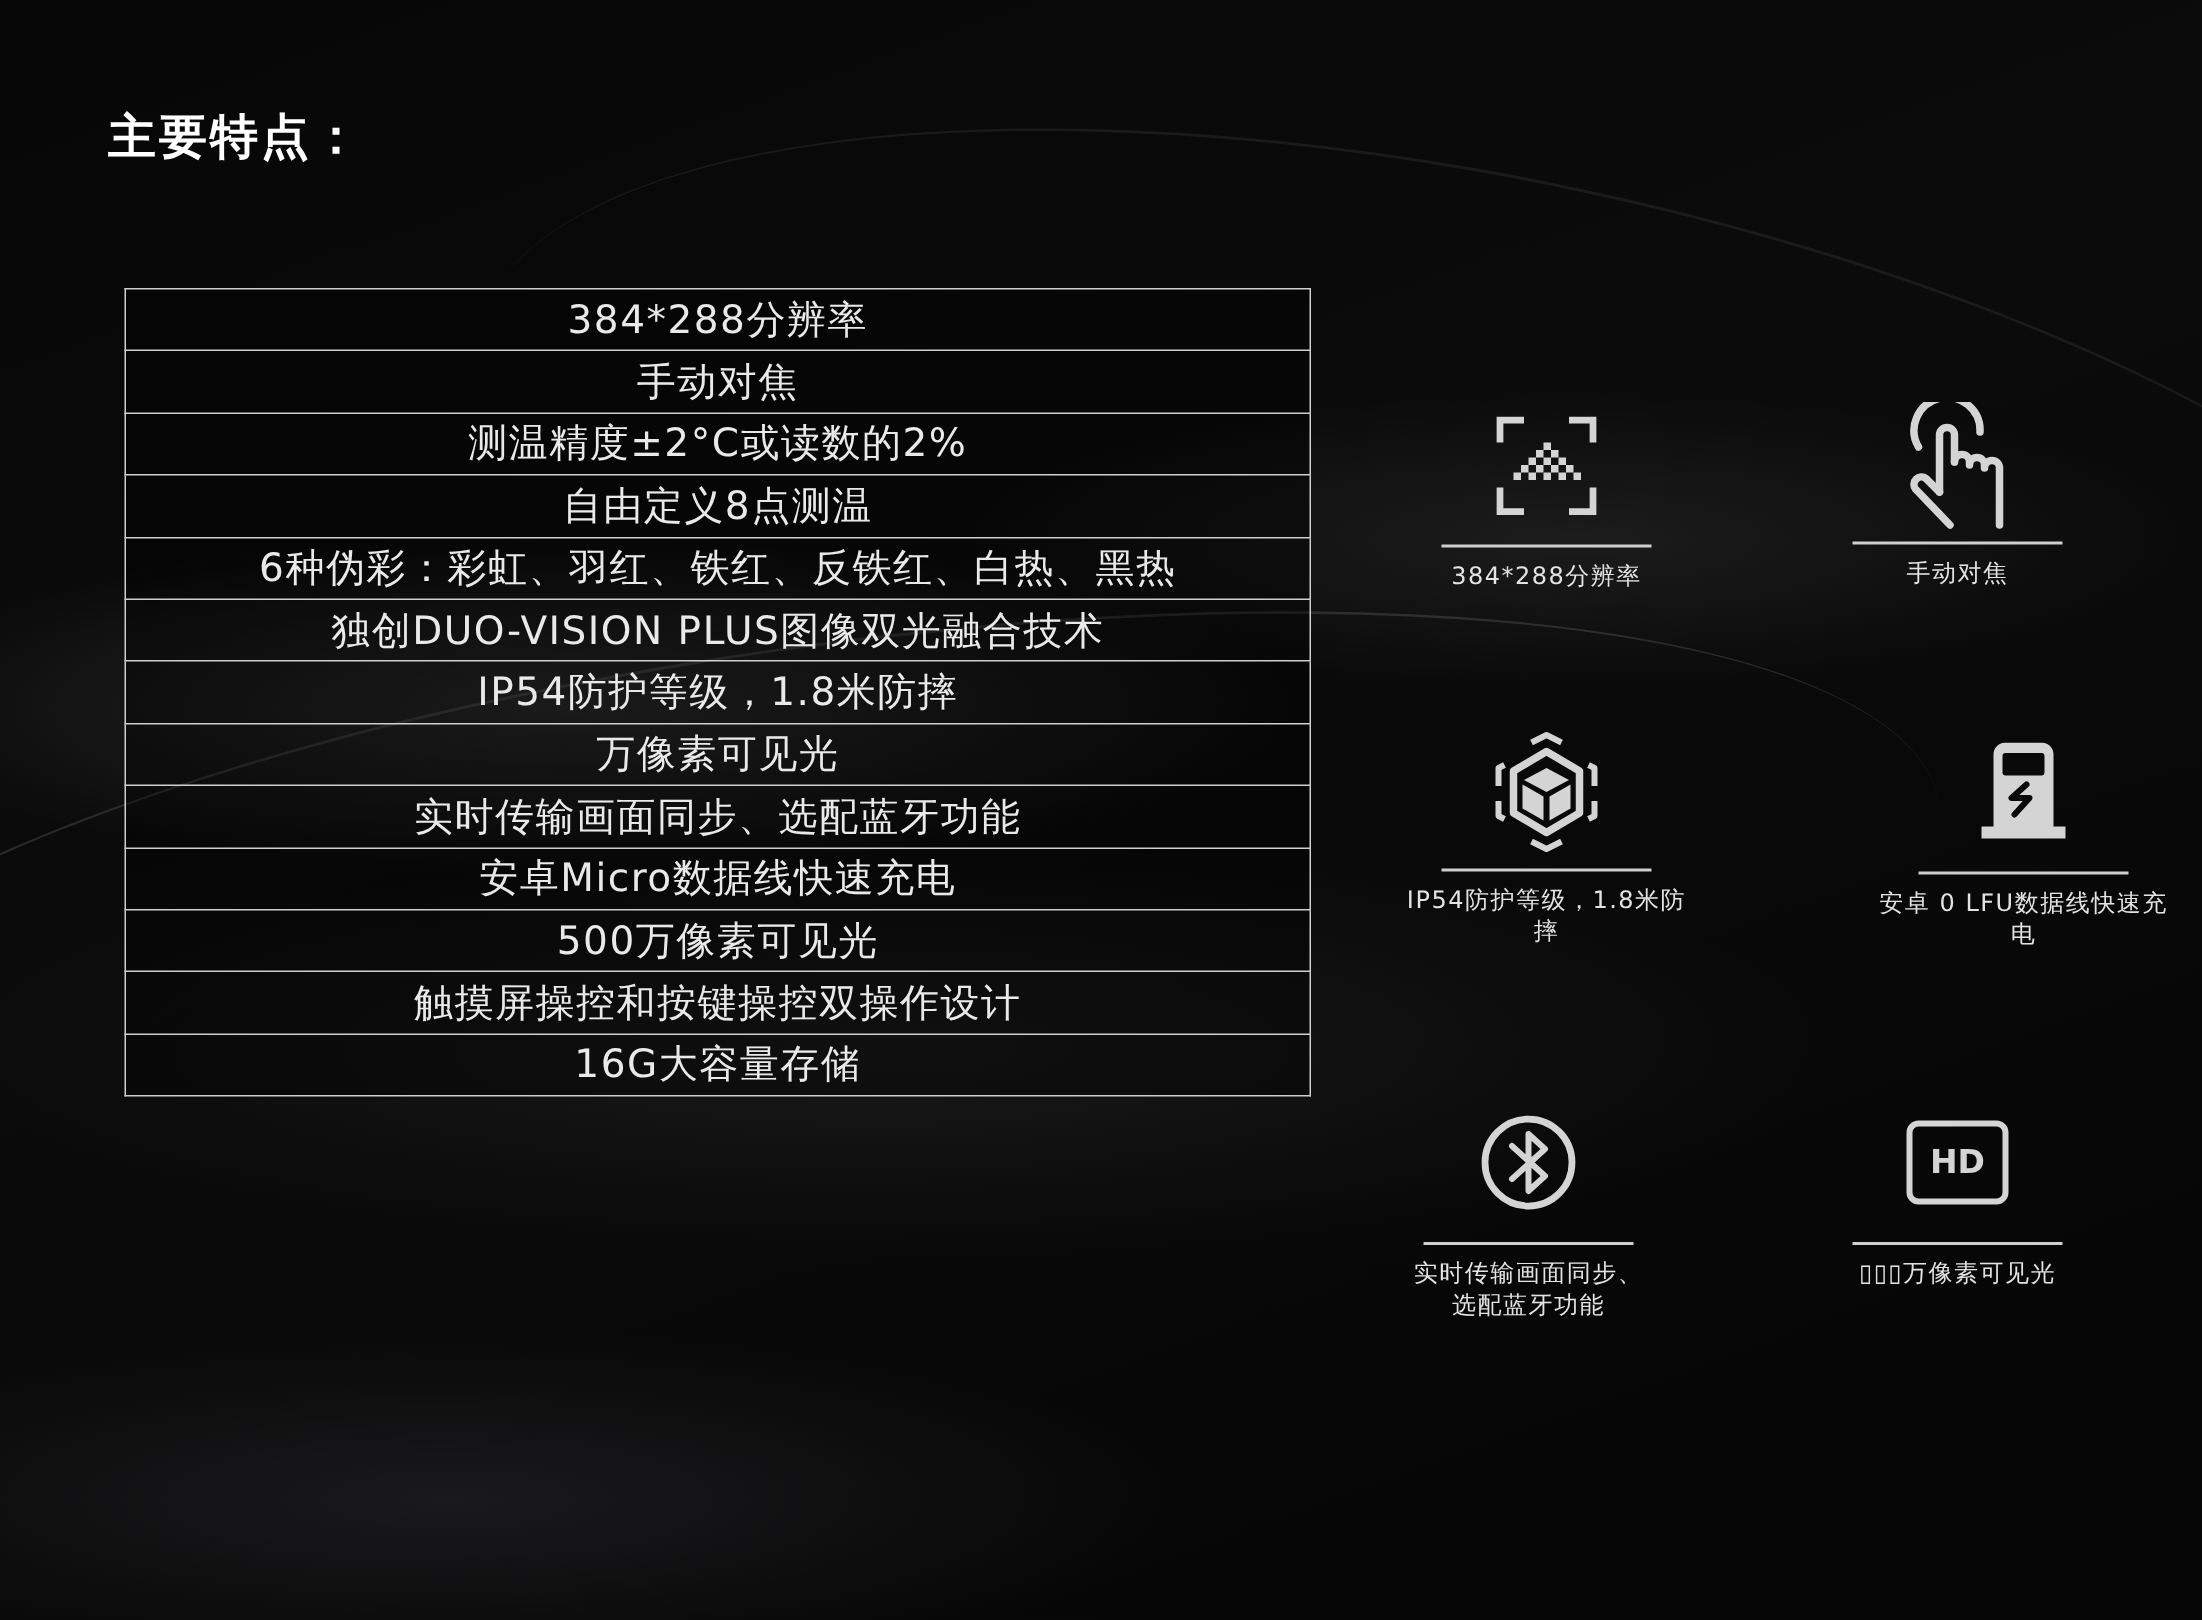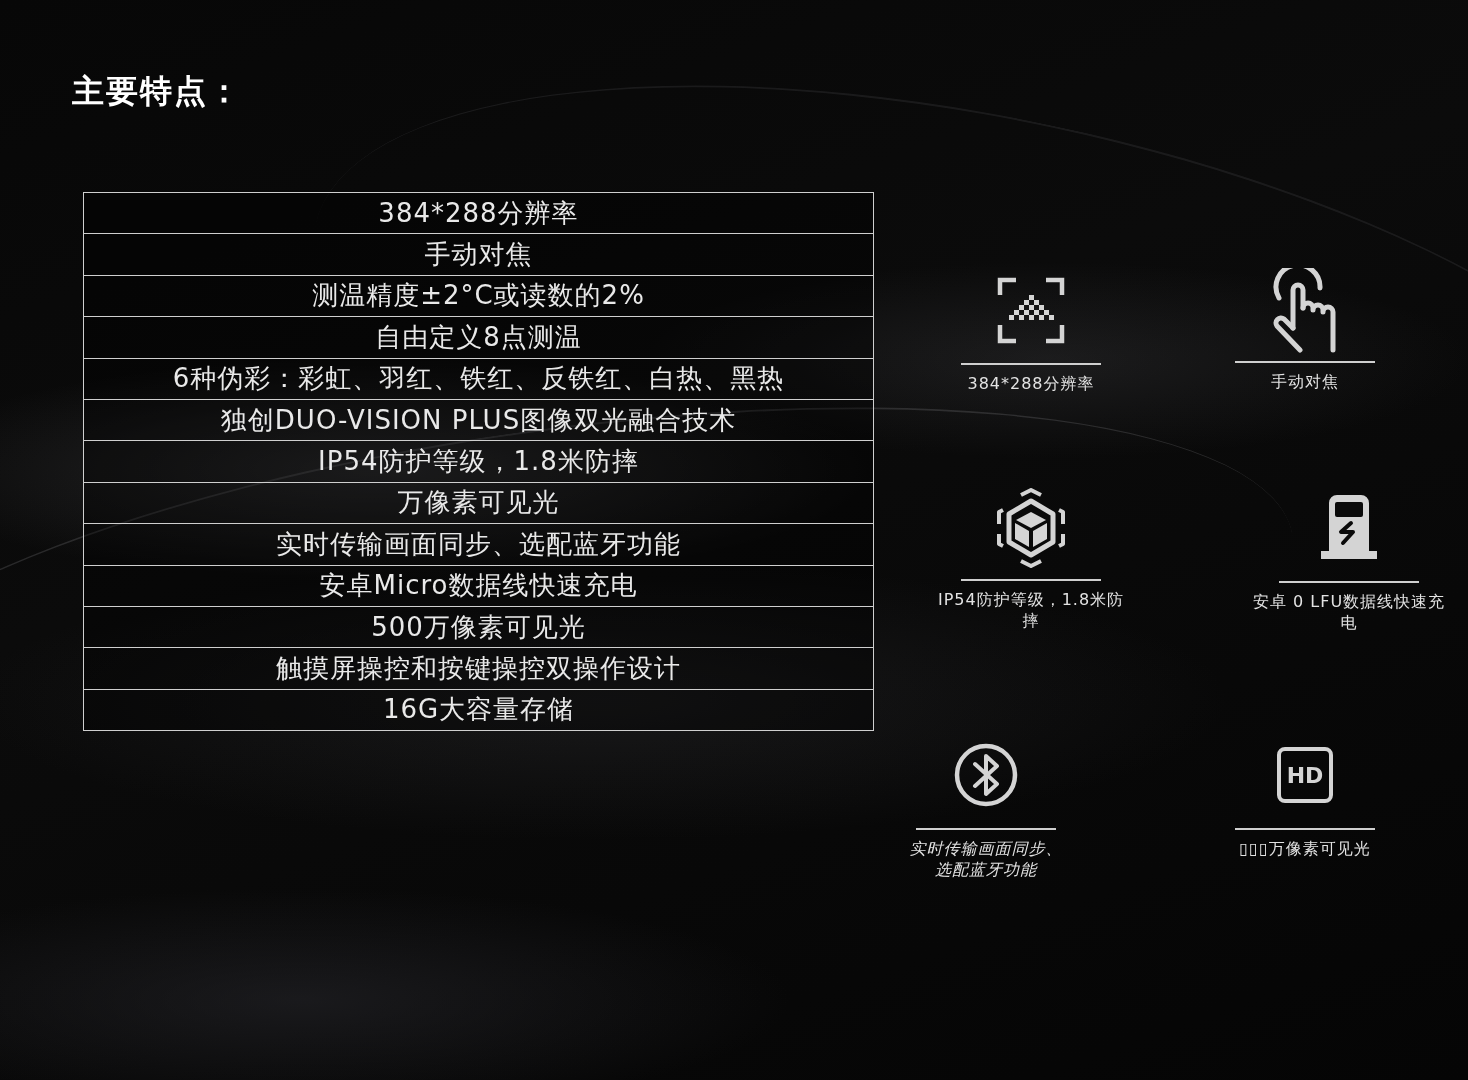--- a/index.html
+++ b/index.html
@@ -178,35 +178,35 @@
     <svg width="64" height="66" viewBox="0 0 64 66">
       <path fill="#d4d4d4" d="M12 8 a8 8 0 0 1 8 -8 H44 a8 8 0 0 1 8 8 V56 H60 V64 H4 V56 H12 Z"></path>
       <rect x="18" y="7" width="28" height="15" rx="2" fill="#0a0a0a"></rect>
       <path d="M34 28 L24 37 H36 L26 48" fill="none" stroke="#0a0a0a" stroke-width="4" stroke-linejoin="round" stroke-linecap="round"></path>
     </svg>
   </div>
   <div class="rule" style="margin-top:8px;"></div>
   <div class="lbl">安卓 0 LFU数据线快速充电</div>
 </div>
 
-<div class="icon-card" style="left:886px; top:730px;font-style:italic;">
+<div class="icon-card" style="left:919px; top:730px;">
   <div class="ico">
     <svg width="66" height="66" viewBox="0 0 66 66">
       <circle cx="33" cy="33" r="29" fill="none" stroke="#d4d4d4" stroke-width="4.5"></circle>
       <path d="M22 22 L44 42 L33 52 V14 L44 24 L22 44" fill="none" stroke="#d4d4d4" stroke-width="4" stroke-linejoin="round" stroke-linecap="round"></path>
     </svg>
   </div>
   <div class="rule" style="margin-top:8px;"></div>
   <div class="lbl">
     <div>实时传输画面同步、</div>
     <div>选配蓝牙功能</div>
   </div>
 </div>
 
 <div class="icon-card" style="left:1205px; top:730px;">
   <div class="ico">
-    <div style="width:56px;height:56px;border:4.5px solid #d4d4d4;border-radius:8px;display:flex;align-items:center;justify-content:center;box-sizing:border-box;">
+    <div style="width:68px;height:56px;border:4.5px solid #d4d4d4;border-radius:8px;display:flex;align-items:center;justify-content:center;box-sizing:border-box;">
       <span style="font-family:'DejaVu Sans',sans-serif;font-weight:bold;font-size:22px;color:#d4d4d4;">HD</span>
     </div>
   </div>
   <div class="rule" style="margin-top:8px;"></div>
   <div class="lbl">▯▯▯万像素可见光</div>
 </div>
 
 </body></html>

